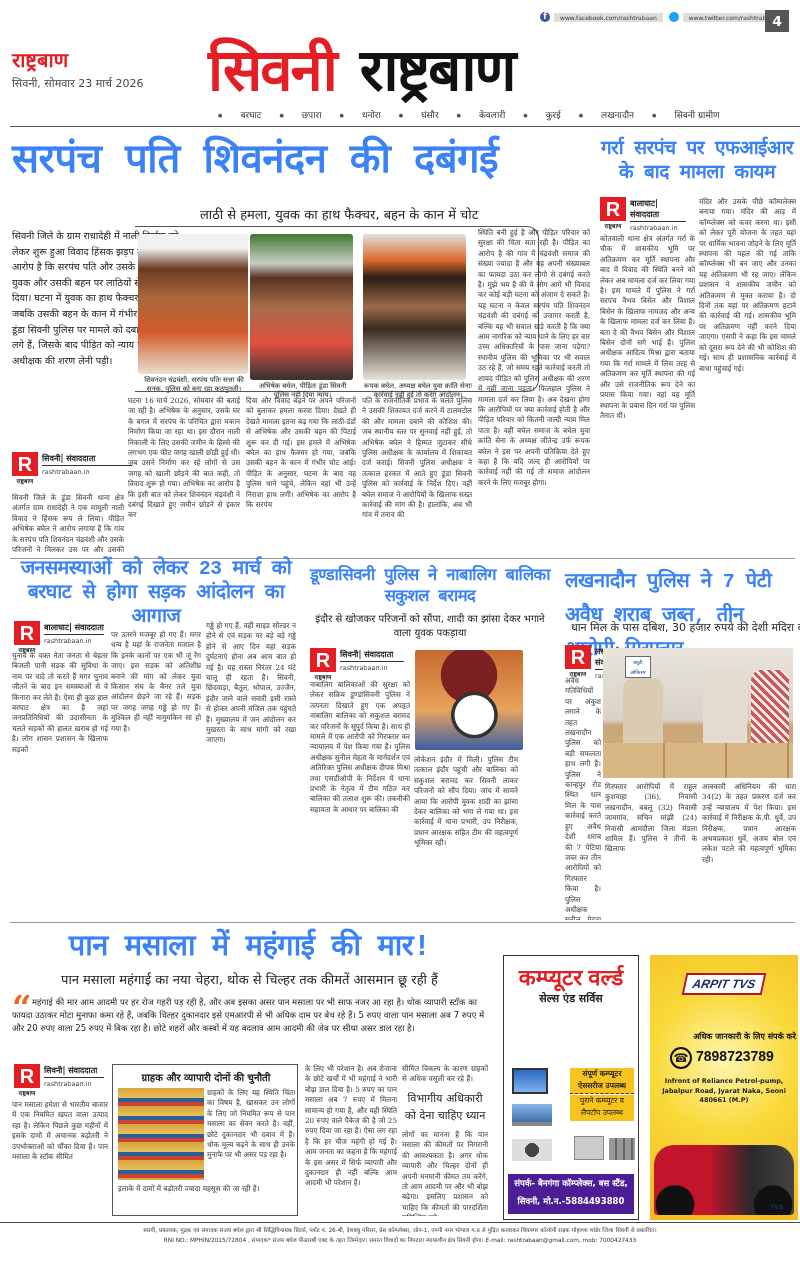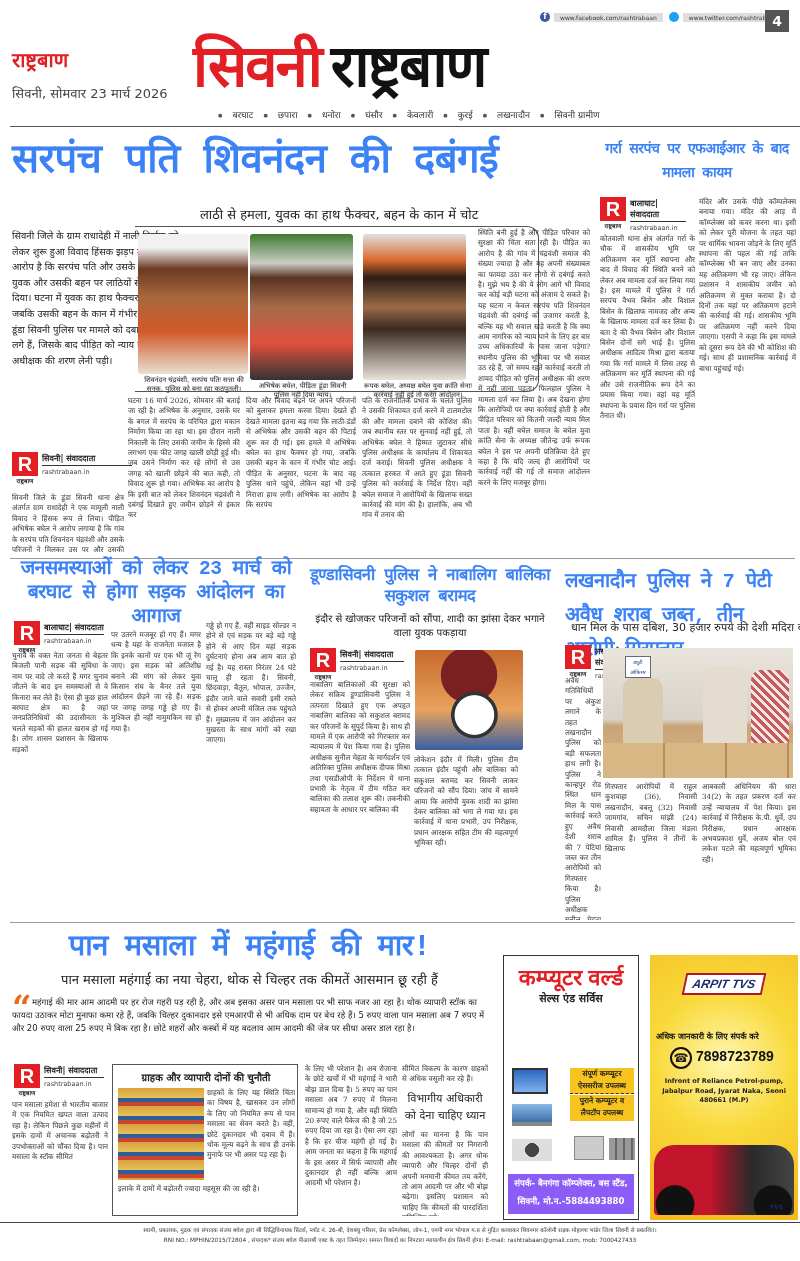--- a/index.html
+++ b/index.html
@@ -13,36 +13,36 @@
 .bysite{font-size:6.5px;color:#444;margin-top:2px}
 .photo{background:linear-gradient(160deg,#c9a27d,#8a5a3c 40%,#5a3a2a 70%,#d4c3b0);border-radius:3px}
 .caption{font-size:7px;text-align:center;line-height:9px;color:#222}
 .hl{font-family:Liberation Mono, monospace;font-weight:bold;color:#3b82f6;letter-spacing:-0.5px}
 </style>
 </head>
 <body>
 
 <div class="abs" style="left:0;top:0;width:800px;height:128px">
   <div class="abs" style="left:12px;top:46px;font-size:20px;font-weight:bold;color:#e31e24;font-family:'Liberation Sans',sans-serif">राष्ट्रबाण</div>
-  <div class="abs" style="left:12px;top:84px;font-size:13px;color:#444">सिवनी, सोमवार 23 मार्च 2026</div>
-
-  <div class="abs" style="left:193px;top:28px;height:70px;display:flex;align-items:center;gap:10px">
+  <div class="abs" style="left:12px;top:75px;font-size:11px;color:#444">सिवनी, सोमवार 23 मार्च 2026</div>
+
+  <div class="abs" style="left:208px;top:28px;height:70px;display:flex;gap:24px">
     <span style="font-size:58px;font-weight:bold;color:#e31e24;font-family:'Liberation Sans',sans-serif;letter-spacing:-2px">सिवनी</span>
     <span style="font-size:58px;font-weight:bold;color:#111;font-family:'Liberation Sans',sans-serif;letter-spacing:-2px">राष्ट्रबाण</span>
   </div>
 
   <div class="abs" style="left:540px;top:12px;display:flex;align-items:center;gap:4px;font-size:6px;color:#333">
     <span style="width:10px;height:10px;border-radius:50%;background:#3b5998;color:#fff;font-size:8px;line-height:10px;text-align:center;font-weight:bold">f</span>
     <span style="background:#ddd;padding:1px 6px">www.facebook.com/rashtrabaan</span>
     <span style="width:10px;height:10px;border-radius:50%;background:#1da1f2;margin-left:2px"></span>
     <span style="background:#ddd;padding:1px 6px">www.twitter.com/rashtrabaan</span>
   </div>
   <div class="abs" style="left:765px;top:10px;width:24px;height:22px;background:#555;color:#fff;font-weight:bold;font-size:14px;text-align:center;line-height:22px">4</div>
 
-  <div class="abs" style="left:218px;top:108px;display:flex;gap:10px;font-size:9px;color:#333" id="section-nav">
+  <div class="abs" style="left:218px;top:108px;display:flex;gap:18px;font-size:9px;color:#333" id="section-nav">
       <span style="font-size: 5px; color: rgb(85, 85, 85); align-self: center;">●</span>
       <span>बरघाट</span>
       <span style="font-size: 5px; color: rgb(85, 85, 85); align-self: center;">●</span>
       <span>छपारा</span>
       <span style="font-size: 5px; color: rgb(85, 85, 85); align-self: center;">●</span>
       <span>धनोरा</span>
       <span style="font-size: 5px; color: rgb(85, 85, 85); align-self: center;">●</span>
       <span>घंसौर</span>
       <span style="font-size: 5px; color: rgb(85, 85, 85); align-self: center;">●</span>
       <span>केवलारी</span>
@@ -77,21 +77,21 @@
       <div class="byline">सिवनी| संवाददाता</div>
       <div class="bysite">rashtrabaan.in</div>
     </div>
 </div>
 <div class="abs body-text" style="left:12px;top:493px;width:112px;height:60px">सिवनी जिले के डूंडा सिवनी थाना क्षेत्र अंतर्गत ग्राम राधादेही ने एक मामूली नाली विवाद ने हिंसक रूप ले लिया। पीड़ित अभिषेक बघेल ने आरोप लगाया है कि गांव के सरपंच पति शिवनंदन चंद्रवंशी और उसके परिजनों ने मिलकर उस पर और उसकी बहन पर लाठियों से बेरहमी से हमला किया।</div>
 <div class="abs body-text" style="left:128px;top:396px;width:112px;height:156px">घटना 16 मार्च 2026, सोमवार की बताई जा रही है। अभिषेक के अनुसार, उसके घर के बगल में सरपंच के परिचित द्वारा मकान निर्माण किया जा रहा था। इस दौरान नाली निकाली के लिए उसकी जमीन के हिस्से की लगभग एक फीट जगह खाली छोड़ी हुई थी। जब उसने निर्माण कर रहे लोगों से उस जगह को खाली छोड़ने की बात कही, तो विवाद शुरू हो गया। अभिषेक का आरोप है कि इसी बात को लेकर शिवनंदन चंद्रवंशी ने दबंगई दिखाते हुए जमीन छोड़ने से इंकार कर</div>
 <div class="abs body-text" style="left:246px;top:396px;width:110px;height:156px">दिया और विवाद बढ़ने पर अपने परिजनों को बुलाकर हमला करवा दिया। देखते ही देखते मामला इतना बढ़ गया कि लाठी-डंडों से अभिषेक और उसकी बहन की पिटाई शुरू कर दी गई। इस हमले में अभिषेक बघेल का हाथ फैक्चर हो गया, जबकि उसकी बहन के कान में गंभीर चोट आई। पीड़ित के अनुसार, घटना के बाद वह पुलिस थाने पहुंचे, लेकिन वहां भी उन्हें निराशा हाथ लगी। अभिषेक का आरोप है कि सरपंच</div>
 <div class="abs body-text" style="left:362px;top:396px;width:110px;height:156px">पति के राजनीतिक प्रभाव के चलते पुलिस ने उसकी शिकायत दर्ज करने में टालमटोल की और मामला दबाने की कोशिश की। जब स्थानीय स्तर पर सुनवाई नहीं हुई, तो अभिषेक बघेल ने हिम्मत जुटाकर सीधे पुलिस अधीक्षक के कार्यालय में शिकायत दर्ज कराई। सिवनी पुलिस अधीक्षक ने तत्काल हरकत में आते हुए डूंडा सिवनी पुलिस को कार्रवाई के निर्देश दिए। वहीं बघेल समाज ने आरोपियों के खिलाफ सख्त कार्रवाई की मांग की है। हालांकि, अब भी गांव में तनाव की</div>
 <div class="abs body-text" style="left:478px;top:228px;width:112px;height:325px">स्थिति बनी हुई है और पीड़ित परिवार को सुरक्षा की चिंता सता रही है। पीड़ित का आरोप है की गांव में चंद्रवंशी समाज की संख्या ज्यादा है और यह अपनी संख्याबल का फायदा उठा कर लोगो से दबंगई करते है। मुझे भय है की ये लोग आगे भी विवाद कर कोई बड़ी घटना को अंजाम दे सकते है। यह घटना न केवल सरपंच पति शिवनंदन चंद्रवंशी की दबंगई को उजागर करती है, बल्कि यह भी सवाल खड़े करती है कि क्या आम नागरिक को न्याय पाने के लिए हर बार उच्च अधिकारियों के पास जाना पड़ेगा? स्थानीय पुलिस की भूमिका पर भी सवाल उठ रहे हैं, जो समय रहते कार्रवाई करती तो शायद पीड़ित को पुलिस अधीक्षक की शरण में नहीं जाना पड़ता। फिलहाल पुलिस ने मामला दर्ज कर लिया है। अब देखना होगा कि आरोपियों पर क्या कार्रवाई होती है और पीड़ित परिवार को कितनी जल्दी न्याय मिल पाता है। वहीं बघेल समाज के बघेल युवा क्रांति सेना के अध्यक्ष जीतेन्द्र उर्फ रूपक बघेल ने इस पर अपनी प्रतिक्रिया देते हुए कहा है कि यदि जल्द ही आरोपियों पर कार्रवाई नहीं की गई तो समाज आंदोलन करने के लिए मजबूर होगा।</div>
 
-<div class="abs hl" style="left:597px;top:137px;width:200px;font-size:14px;line-height:24px;text-align:center;font-weight:bold">गर्रा सरपंच पर एफआईआर के बाद मामला कायम</div>
+<div class="abs hl" style="left:597px;top:137px;width:200px;font-size:19px;line-height:24px;text-align:center;font-weight:bold">गर्रा सरपंच पर एफआईआर के बाद मामला कायम</div>
 <div class="abs bylogo" style="left:600px;top:197px">
   <div>
       <div class="rlogo">R</div>
       <div class="rlogo-sub">राष्ट्रबाण</div>
     </div>
   <div>
       <div class="byline" style="width:56px">बालाघाट| संवाददाता</div>
       <div class="bysite">rashtrabaan.in</div>
     </div>
 </div>
@@ -184,32 +184,32 @@
 <div class="abs" style="left:402px;top:1090px;width:86px;font-size:11px;line-height:17px;font-weight:normal;text-align:center">विभागीय अधिकारी को देना चाहिए ध्यान</div>
 <div class="abs body-text" style="left:402px;top:1130px;width:86px;height:86px">लोगों का मानना है कि पान मसाला की कीमतों पर निगरानी की आवश्यकता है। अगर थोक व्यापारी और चिल्हर दोनों ही अपनी मनमानी कीमत तय करेंगे, तो आम आदमी पर और भी बोझ बढ़ेगा। इसलिए प्रशासन को चाहिए कि कीमतों की पारदर्शिता सुनिश्चित करे।</div>
 
 <div class="abs" style="left:503px;top:955px;width:136px;height:265px;border:1px solid #333;background:#fff">
   <div class="abs" style="left:0;top:5px;width:134px;text-align:center;font-size:22px;font-weight:bold;color:#e31e24;font-family:'Liberation Sans',sans-serif">कम्प्यूटर वर्ल्ड</div>
   <div class="abs" style="left:0;top:34px;width:134px;text-align:center;font-size:11px;font-weight:bold">सेल्स एंड सर्विस</div>
   <div class="abs" style="left:8px;top:112px;width:36px;height:26px;background:linear-gradient(180deg,#2b67c2,#7fb2ee);border:2px solid #333"></div>
   <div class="abs" style="left:8px;top:148px;width:40px;height:22px;background:linear-gradient(180deg,#88b9e8,#3f6fa8);border-bottom:4px solid #888"></div>
   <div class="abs" style="left:8px;top:183px;width:40px;height:22px;background:radial-gradient(circle,#444 0,#444 30%,#ddd 31%)"></div>
   <div class="abs" style="left:66px;top:112px;width:64px;height:26px;background:#f7c31c;font-size:7.5px;font-weight:bold;text-align:center;line-height:12px;border-bottom:1px dashed #333">संपूर्ण कम्प्यूटर ऐससरीज उपलब्ध</div>
-  <div class="abs" style="left:66px;top:139px;width:64px;height:26px;background:#f7c31c;font-size:7.5px;font-weight:bold;text-align:center;line-height:12px">पुराने कम्प्यूटर व लैपटॉप उपलब्ध</div>
+  <div class="abs" style="left:66px;top:139px;width:64px;height:26px;background:#f7c31c;font-size:7.5px;font-weight:normal;text-align:center;line-height:12px">पुराने कम्प्यूटर व लैपटॉप उपलब्ध</div>
   <div class="abs" style="left:70px;top:180px;width:30px;height:24px;background:#ccc;border:1px solid #888"></div>
   <div class="abs" style="left:105px;top:182px;width:26px;height:22px;background:repeating-linear-gradient(90deg,#999 0,#999 6px,#666 6px,#666 8px)"></div>
-  <div class="abs" style="left:4px;top:218px;width:126px;height:40px;background:#8b5cf6;color:#fff;text-align:center;font-size:8.5px;font-weight:bold;line-height:18px">
+  <div class="abs" style="left:4px;top:218px;width:126px;height:40px;background:#4c1d95;color:#fff;text-align:center;font-size:8.5px;font-weight:bold;line-height:18px">
     <div>संपर्क- बैनगंगा कॉम्प्लेक्स, बस स्टैंड,</div>
     <div>सिवनी, मो.न.-5884493880</div>
   </div>
 </div>
 
 <div class="abs" style="left:650px;top:955px;width:148px;height:265px;background:radial-gradient(circle at 50% 40%,#fff6b0 0,#f9d93a 40%,#f3b81d 100%);overflow:hidden">
   <div class="abs" style="left:34px;top:18px;width:80px;height:22px;background:#fff;border:2px solid #b3162a;transform:skewX(-12deg);text-align:center;font-size:12px;font-weight:bold;font-style:italic;color:#1b2b6b;line-height:18px;font-family:'Liberation Sans',sans-serif">ARPIT TVS</div>
-  <div class="abs" style="left:6px;top:75px;width:140px;font-size:8px;font-weight:bold;color:#111;text-align:left">अधिक जानकारी के लिए संपर्क करे</div>
+  <div class="abs" style="left:6px;top:75px;width:140px;font-size:8px;font-weight:bold;color:#111;text-align:right">अधिक जानकारी के लिए संपर्क करे</div>
   <div class="abs" style="left:20px;top:92px;width:22px;height:22px;border:2px solid #111;border-radius:50%;text-align:center;line-height:18px;font-size:12px">☎</div>
   <div class="abs" style="left:46px;top:93px;font-size:14px;font-weight:bold;color:#111;font-family:'Liberation Sans',sans-serif">7898723789</div>
   <div class="abs" style="left:8px;top:122px;width:132px;font-size:6.5px;font-weight:bold;text-align:center;line-height:9.5px">Infront of Reliance Petrol-pump, Jabalpur Road, Jyarat Naka, Seoni 480661 (M.P)</div>
   <div class="abs" style="left:4px;top:190px;width:140px;height:70px;background:radial-gradient(circle at 15% 85%,#111 0,#111 14%,transparent 15%),radial-gradient(circle at 85% 85%,#111 0,#111 14%,transparent 15%),linear-gradient(90deg,#c2152b 0,#c2152b 40%,#8a1a2a 50%,#2a2a2a 70%,#444 100%);border-radius:20px 20px 4px 4px"></div>
   <div class="abs" style="left:120px;top:248px;font-size:6px;font-weight:bold;color:#1b2b6b">TVS</div>
 </div>
 
 <div class="abs" style="left:0;top:1222px;width:800px;border-top:1.5px solid #444"></div>
 <div class="abs" style="left:0;top:1226px;width:800px;text-align:center;font-size:5.8px;color:#333;white-space:nowrap">स्वामी, प्रकाशक, मुद्रक एवं संपादक संजय बघेल द्वारा श्री सिद्धिविनायक प्रिंटर्स, प्लॉट नं. 26-बी, देशबंधु परिसर, प्रेस कॉम्प्लेक्स, जोन-1, एमपी नगर भोपाल म.प्र से मुद्रित करवाकर शिवनगर कॉलोनी सड़क मोहल्ला भांडेर जिला सिवनी से प्रकाशित।</div>
 <div class="abs" style="left:0;top:1236px;width:800px;text-align:center;font-size:5.8px;color:#333;white-space:nowrap">RNI NO.: MPHIN/2015/72804 , संपादक* संजय बघेल पीआरबी एक्ट के तहत जिम्मेदार। समस्त विवादों का निपटारा न्यायालीन क्षेत्र सिवनी होगा। E-mail: rashtrabaan@gmail.com, mob: 7000427433</div>

